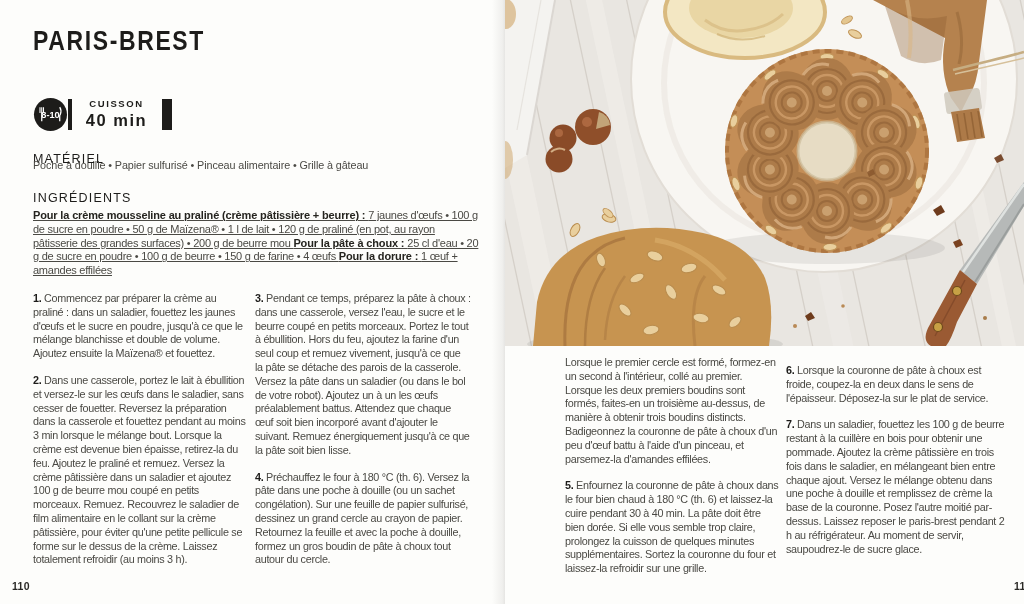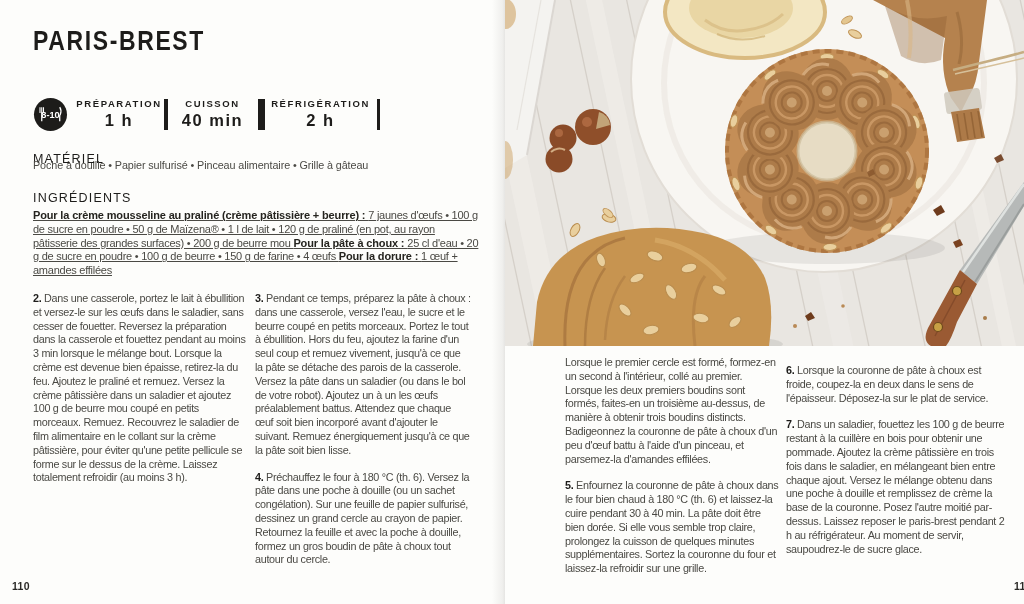--- a/index.html
+++ b/index.html
@@ -58,45 +58,38 @@
 <div class="abs info-bar">
   <svg class="serv-icon" viewBox="0 0 36 36">
     <circle cx="18" cy="18" r="17" fill="#1d1c1a"></circle>
 
     <path d="M7.2 10.5 v6 M9.0 10.5 v6 M10.8 10.5 v6" stroke="#ffffff" stroke-width="1.1" fill="none"></path>
     <path d="M9 16 v9" stroke="#ffffff" stroke-width="1.3" fill="none"></path>
 
     <path d="M27.5 10.5 q2.2 3.5 .6 7.5 l-.6 1 v6" stroke="#ffffff" stroke-width="1.3" fill="none"></path>
     <text x="18" y="21.5" text-anchor="middle" font-family="Liberation Sans, sans-serif" font-size="9.5" font-weight="bold" fill="#ffffff">8-10</text>
   </svg>
-  <div class="timing t1">
-    <div class="lab">PRÉPARATION</div>
-    <div class="val">1 h</div>
-  </div>
   <div class="tsep"></div>
   <div class="timing t2">
     <div class="lab">CUISSON</div>
     <div class="val">40 min</div>
   </div>
   <div class="tsep"></div>
   <div class="tsep"></div>
-  <div class="timing t4">
-    <div class="lab">RÉFRIGÉRATION</div>
-    <div class="val">2 h</div>
-  </div>
   <div class="tsep"></div>
 </div>
 
 <div class="abs sec-head materiel-head">MATÉRIEL</div>
 <div class="abs materiel-line">Poche à douille • Papier sulfurisé • Pinceau alimentaire • Grille à gâteau</div>
 
 <div class="abs sec-head ingredients-head">INGRÉDIENTS</div>
 <div class="abs ingredients-par"><span class="b">Pour la crème mousseline au praliné (crème pâtissière + beurre) : </span><span>7 jaunes d'œufs • 100 g de sucre en poudre • 50 g de Maïzena® • 1 l de lait • 120 g de praliné (en pot, au rayon pâtisserie des grandes surfaces) • 200 g de beurre mou  </span><span class="b">Pour la pâte à choux : </span><span>25 cl d'eau • 20 g de sucre en poudre • 100 g de beurre • 150 g de farine • 4 œufs  </span><span class="b">Pour la dorure : </span><span>1 œuf + amandes effilées</span></div>
 
 <div class="abs steps-col col1">
+    <p class="step"><strong>1. </strong>Commencez par préparer la crème au praliné : dans un saladier, fouettez les jaunes d'œufs et le sucre en poudre, jusqu'à ce que le mélange blanchisse et double de volume. Ajoutez ensuite la Maïzena® et fouettez.</p>
     <p class="step"><strong>2. </strong>Dans une casserole, portez le lait à ébullition et versez-le sur les œufs dans le saladier, sans cesser de fouetter. Reversez la préparation dans la casserole et fouettez pendant au moins 3 min lorsque le mélange bout. Lorsque la crème est devenue bien épaisse, retirez-la du feu. Ajoutez le praliné et remuez. Versez la crème pâtissière dans un saladier et ajoutez 100 g de beurre mou coupé en petits morceaux. Remuez. Recouvrez le saladier de film alimentaire en le collant sur la crème pâtissière, pour éviter qu'une petite pellicule se forme sur le dessus de la crème. Laissez totalement refroidir (au moins 3 h).</p>
   </div>
 <div class="abs steps-col col2">
     <p class="step"><strong>3. </strong>Pendant ce temps, préparez la pâte à choux : dans une casserole, versez l'eau, le sucre et le beurre coupé en petits morceaux. Portez le tout à ébullition. Hors du feu, ajoutez la farine d'un seul coup et remuez vivement, jusqu'à ce que la pâte se détache des parois de la casserole. Versez la pâte dans un saladier (ou dans le bol de votre robot). Ajoutez un à un les œufs préalablement battus. Attendez que chaque œuf soit bien incorporé avant d'ajouter le suivant. Remuez énergiquement jusqu'à ce que la pâte soit bien lisse.</p>
     <p class="step"><strong>4. </strong>Préchauffez le four à 180 °C (th. 6). Versez la pâte dans une poche à douille (ou un sachet congélation). Sur une feuille de papier sulfurisé, dessinez un grand cercle au crayon de papier. Retournez la feuille et avec la poche à douille, formez un gros boudin de pâte à choux tout autour du cercle.</p>
   </div>
 <div class="abs steps-col col3">
     <p class="step">Lorsque le premier cercle est formé, formez-en un second à l'intérieur, collé au premier. Lorsque les deux premiers boudins sont formés, faites-en un troisième au-dessus, de manière à obtenir trois boudins distincts. Badigeonnez la couronne de pâte à choux d'un peu d'œuf battu à l'aide d'un pinceau, et parsemez-la d'amandes effilées.</p>
     <p class="step"><strong>5. </strong>Enfournez la couronne de pâte à choux dans le four bien chaud à 180 °C (th. 6) et laissez-la cuire pendant 30 à 40 min. La pâte doit être bien dorée. Si elle vous semble trop claire, prolongez la cuisson de quelques minutes supplémentaires. Sortez la couronne du four et laissez-la refroidir sur une grille.</p>
   </div>

